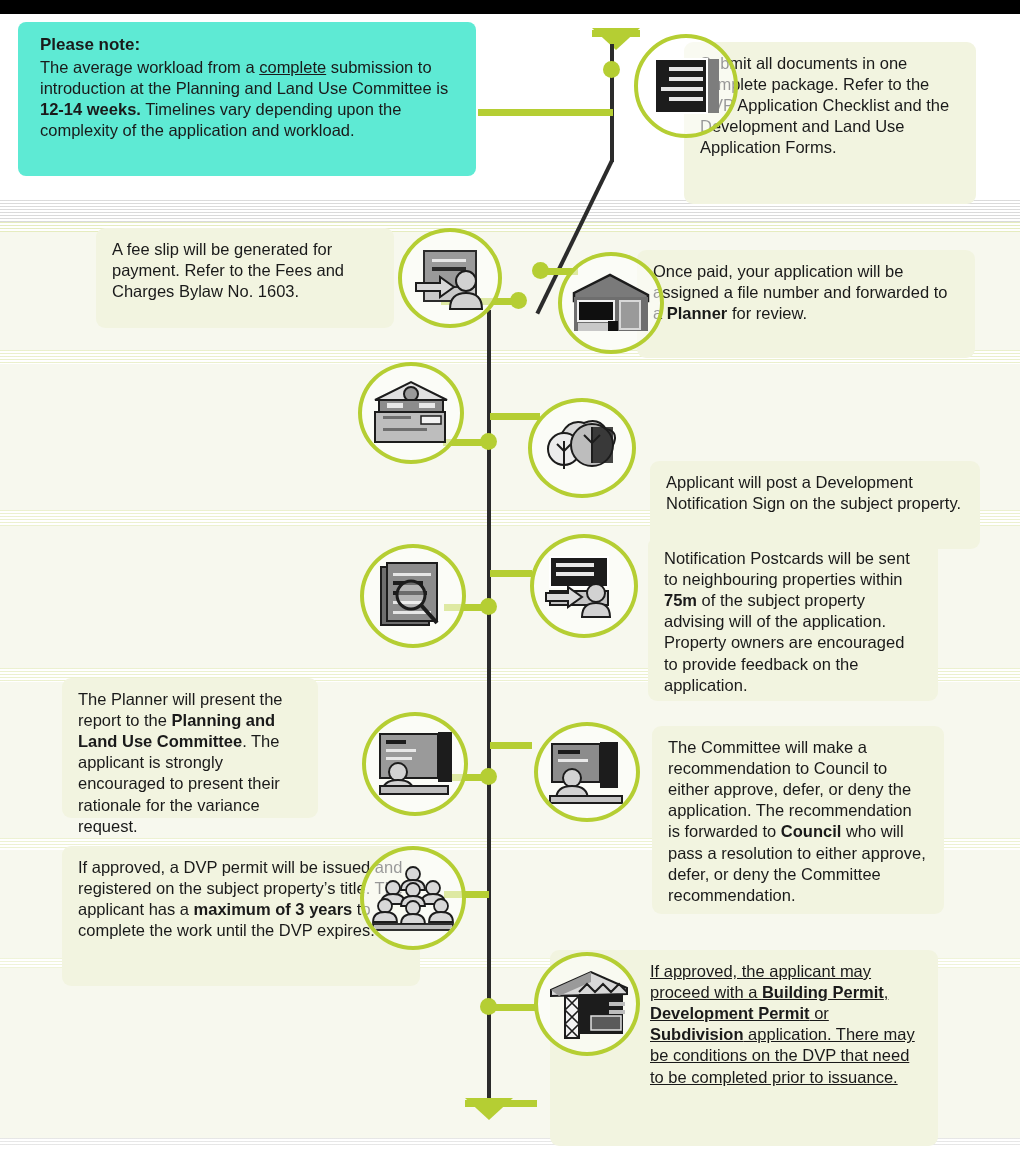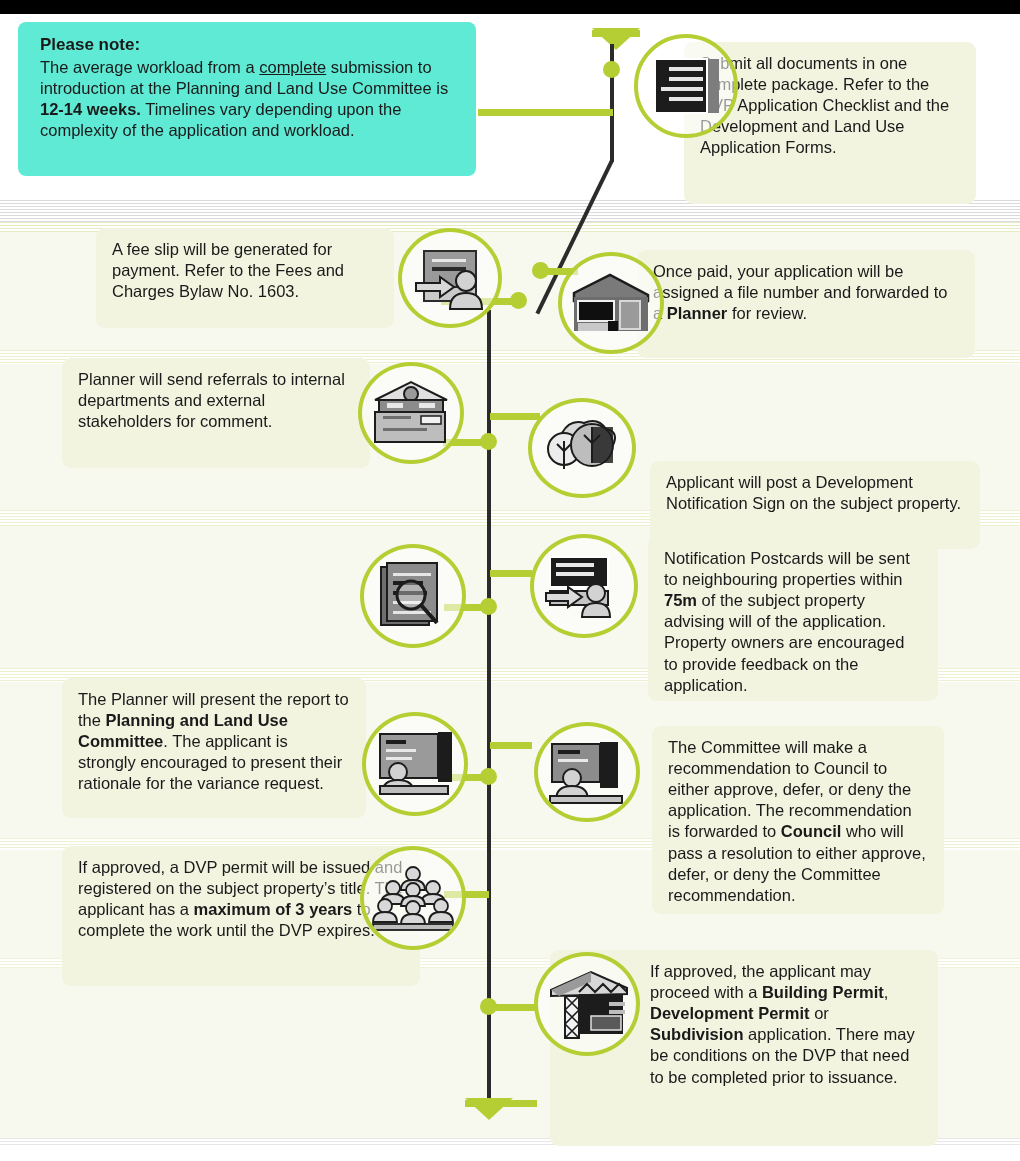--- a/index.html
+++ b/index.html
@@ -106,34 +106,33 @@
     <span class="hdr">Please note:</span>
     <span><span>The average workload from a </span><u>complete</u><span> submission to introduction at the Planning and Land Use Committee is </span><b>12-14 weeks.</b><span> Timelines vary depending upon the complexity of the application and workload.</span></span>
   </div>
 
   <div class="card" id="card0" style="left:684px;top:42px;width:292px;height:162px;"><span>Submit all documents in one complete package. Refer to the DVP Application Checklist and the Development and Land Use Application Forms.</span></div>
 
   <div class="card" id="card1" style="left:96px;top:228px;width:298px;height:100px;"><span>A fee slip will be generated for payment. Refer to the Fees and Charges Bylaw No. 1603.</span></div>
 
   <div class="card" id="card2" style="left:637px;top:250px;width:338px;height:108px;"><span>Once paid, your application will be assigned a file number and forwarded to a </span><b>Planner</b><span> for review.</span></div>
 
-  <div class="card" id="card3" style="left:62px;top:358px;width:308px;height:110px;"><span>Planner will send referrals to internal departments and external stakeholders for comment.</span></div>
 
   <div class="card" id="card4" style="left:650px;top:414px;width:330px;height:88px;margin-top:47px;"><span>Applicant will post a Development Notification Sign on the subject property.</span></div>
 
 
   <div class="card" id="card6" style="left:648px;top:537px;width:290px;height:164px;"><span>Notification Postcards will be sent to neighbouring properties within </span><b>75m</b><span> of the subject property advising will of the application. Property owners are encouraged to provide feedback on the application.</span></div>
 
-  <div class="card" id="card7" style="left:62px;top:678px;width:304px;height:140px;"><span>The Planner will present the report to the </span><b>Planning and Land Use Committee</b><span>. The applicant is strongly encouraged to present their rationale for the variance request.</span></div>
+  <div class="card" id="card7" style="left:62px;top:678px;width:256px;height:140px;"><span>The Planner will present the report to the </span><b>Planning and Land Use Committee</b><span>. The applicant is strongly encouraged to present their rationale for the variance request.</span></div>
 
   <div class="card" id="card8" style="left:652px;top:726px;width:292px;height:188px;"><span>The Committee will make a recommendation to Council to either approve, defer, or deny the application. The recommendation is forwarded to </span><b>Council</b><span> who will pass a resolution to either approve, defer, or deny the Committee recommendation.</span></div>
 
   <div class="card" id="card9" style="left:62px;top:846px;width:358px;height:140px;"><span>If approved, a DVP permit will be issued and registered on the subject property’s title. The applicant has a </span><b>maximum of 3 years</b><span> to complete the work until the DVP expires.</span></div>
 
-  <div class="card" id="card10" style="left:550px;top:950px;width:388px;height:196px;padding-left:100px;"><span>If approved, the applicant may proceed with a </span><b>Building Permit</b><span>, </span><b>Development Permit</b><span> or </span><b>Subdivision</b><span> application. There may be conditions on the DVP that need to be completed prior to issuance.</span></div>
+  <div class="card" id="card10" style="left:550px;top:950px;width:388px;height:196px;padding-left:100px;text-decoration:underline;"><span>If approved, the applicant may proceed with a </span><b>Building Permit</b><span>, </span><b>Development Permit</b><span> or </span><b>Subdivision</b><span> application. There may be conditions on the DVP that need to be completed prior to issuance.</span></div>
 
   <div class="ic" style="left:634px;top:34px;width:104px;height:104px;">
     <svg width="74" height="66" viewBox="0 0 74 66">
       <rect x="36" y="6" width="34" height="54" fill="#7d7d7d"></rect>
       <rect x="6" y="6" width="52" height="54" fill="#1c1c1c"></rect>
       <rect x="20" y="14" width="34" height="4" fill="#e6e6e6"></rect>
       <rect x="20" y="24" width="34" height="4" fill="#e6e6e6"></rect>
       <rect x="12" y="34" width="42" height="4" fill="#e6e6e6"></rect>
       <rect x="20" y="44" width="34" height="4" fill="#e6e6e6"></rect>
       <rect x="6" y="6" width="52" height="54" fill="none" stroke="#fff" stroke-width="2"></rect>

